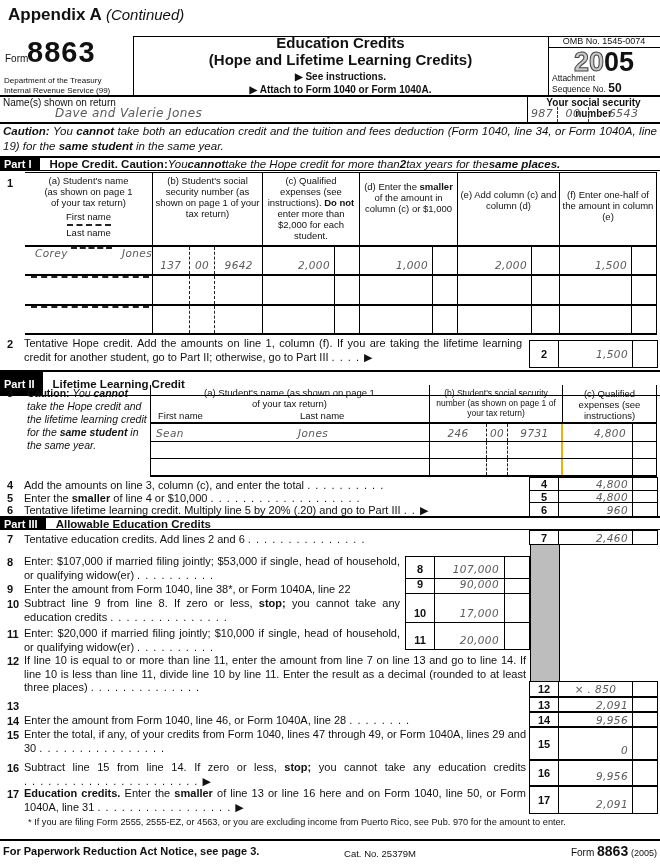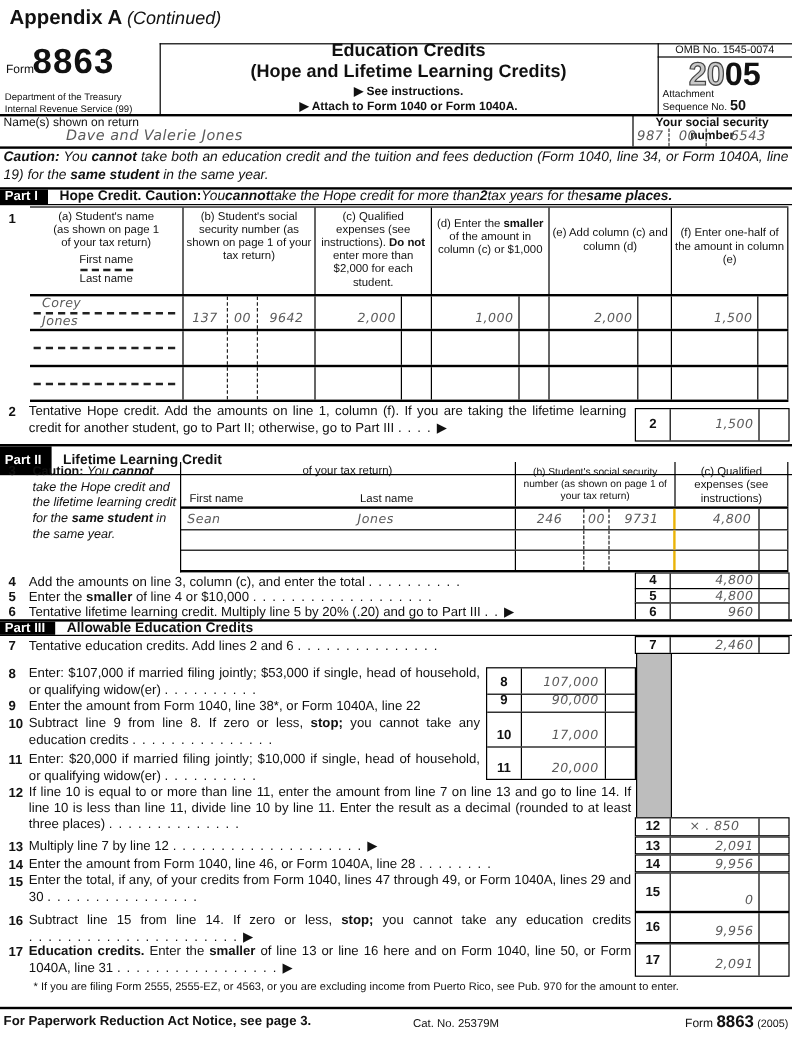--- a/index.html
+++ b/index.html
@@ -55,21 +55,21 @@
   .p1h .ca{width:128px;display:flex;flex-direction:column;align-items:center;}
   .p1h .cb{width:110px;}
   .p1h .cc{width:97px;}
   .p1h .cd{width:98px;padding-top:8px;}
   .p1h .ce{width:102px;padding-top:16px;}
   .p1h .cf{width:97px;padding-top:16px;}
   .minidash{width:44px;border-top:2px dashed #222;margin:2px auto 1px auto;}
   .p1r{position:absolute;left:25px;width:632px;display:flex;box-sizing:border-box;
        border-bottom:2px solid #000;}
   .p1r>div{box-sizing:border-box;}
-  .p1r .na{width:128px;border-right:1px solid #000;display:flex;flex-direction:column;justify-content:center;}
+  .p1r .na{width:128px;border-right:1px solid #000;display:flex;justify-content:center;}
   .p1r .na .fn{font-size:10.5px;padding-left:10px;height:13px;}
   .p1r .na .ln{font-size:10.5px;padding-left:10px;height:12px;}
   .namedash{border-top:2px dashed #222;width:118px;margin-left:3px;}
   .ssn3{width:110px;border-right:1px solid #000;display:flex;font-size:10.5px;}
   .ssn3 span{display:flex;align-items:flex-end;justify-content:center;padding-bottom:3px;box-sizing:border-box;}
   .ssn3 .w1{width:37px;border-right:1px dashed #222;}
   .ssn3 .w2{width:26px;border-right:1px dashed #222;}
   .ssn3 .w3{width:47px;}
   .amt{border-right:1px solid #000;display:flex;align-items:flex-end;justify-content:flex-end;
        padding:0 4px 3px 0;font-size:10.5px;}
@@ -282,20 +282,21 @@
     <div class="lab">Part II</div>
     <div class="hd b">Lifetime Learning Credit</div>
   </div>
 
   <div class="lno" style="top:387px;">3</div>
   <div class="p2caution"><span style="font-weight: bold;">Caution: </span><span style="font-style: italic;">You </span><span style="font-weight: bold; font-style: italic;">cannot</span><span style="font-style: italic;"> take the Hope credit and the lifetime learning credit for the </span><span style="font-weight: bold; font-style: italic;">same student</span><span style="font-style: italic;"> in the same year.</span></div>
   <div class="vl" style="left:150px;top:385px;height:92px;"></div>
 
   <div class="p2h">
     <div class="na">
+      <div>(a) Student's name (as shown on page 1</div>
       <div>of your tax return)</div>
       <span class="fn">First name</span>
       <span class="lnm">Last name</span>
     </div>
     <div class="sb">(b) Student's social security number (as shown on page 1 of your tax return)</div>
     <div class="qc">(c) Qualified expenses (see instructions)</div>
   </div>
 
   <div class="p2r" style="top:424px;height:18px;">
     <div class="na">
@@ -422,23 +423,20 @@
   <div class="lt" style="top:654px;width:502px;">
     <span>If line 10 is equal to or more than line 11, enter the amount from line 7 on line 13 and go to line 14. If line 10 is less than line 11, divide line 10 by line 11. Enter the result as a decimal (rounded to at least three places)</span> <span class="dots">. . . . . . . . . . . . . .</span>
   </div>
   <div class="vrow vctr" style="top:681px;height:16px;">
     <div class="vno">12</div>
     <div class="vval fill">× . 850</div>
     <div class="vcents"></div>
   </div>
 
   <div class="lno" style="top:700px;">13</div>
-  <div class="lt" style="top:699px;width:502px;text-align:left;">
-    <span>Multiply line 7 by line 12</span> <span class="dots">. . . . . . . . . . . . . . . . . . . . ▶</span>
-  </div>
   <div class="vrow" style="top:697px;height:15px;">
     <div class="vno">13</div>
     <div class="vval fill">2,091</div>
     <div class="vcents"></div>
   </div>
 
   <div class="lno" style="top:715px;">14</div>
   <div class="lt" style="top:714px;width:502px;text-align:left;">
     <span>Enter the amount from Form 1040, line 46, or Form 1040A, line 28</span> <span class="dots">. . . . . . . .</span>
   </div>

